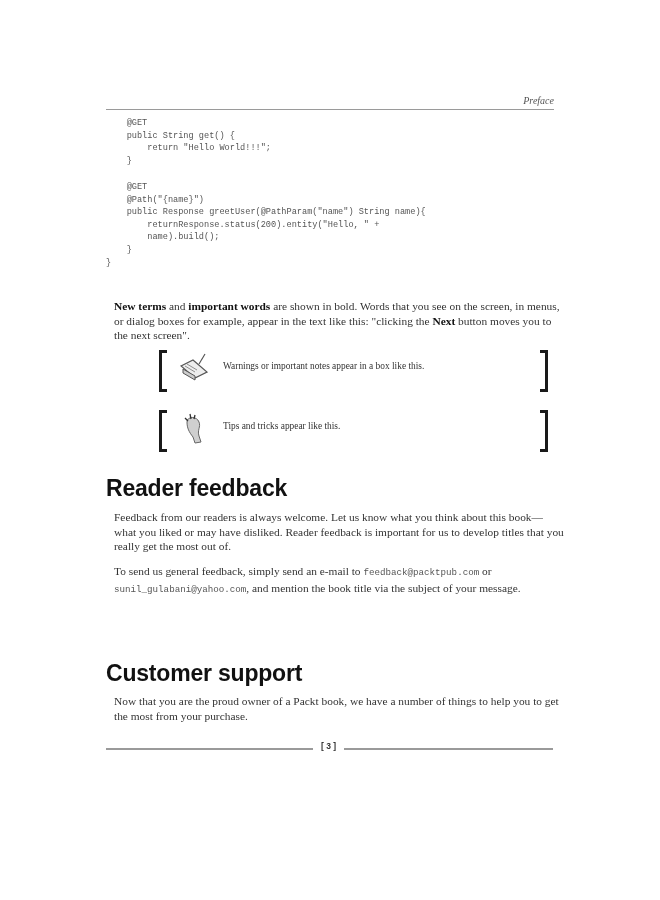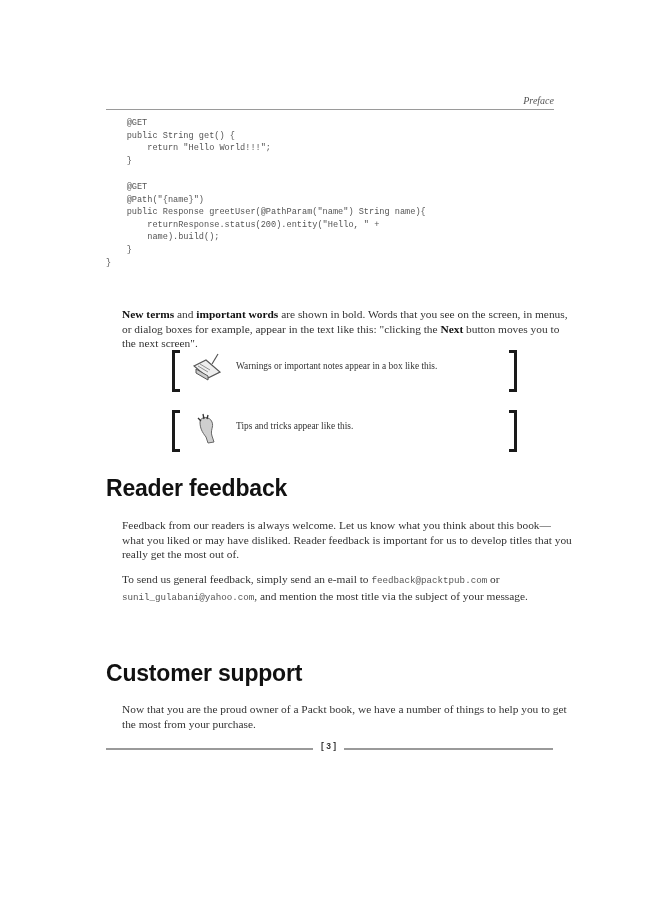--- a/index.html
+++ b/index.html
@@ -6,25 +6,25 @@
     body { width: 660px; height: 900px; position: relative; overflow: hidden; color: #222; }
     .page { position: absolute; left: 0; top: 0; width: 660px; height: 900px; }
 
     .header-rule { position: absolute; left: 106px; top: 109px; width: 448px; height: 1px; background: #9a9a9a; }
     .header-title { position: absolute; right: 106px; top: 95px; font-family: "Liberation Serif", serif; font-style: italic; font-size: 10px; color: #555; }
 
     .code { position: absolute; left: 106px; font-family: "Liberation Mono", monospace; font-size: 8.6px; color: #555; white-space: pre; line-height: 12.6px; margin: 0; }
     .code1 { top: 117px; }
     .code2 { top: 181px; }
 
-    .para { position: absolute; left: 106px; width: 450px; font-family: "Liberation Serif", serif; font-size: 11.4px; line-height: 14.6px; color: #333; margin: 16px; }
+    .para { position: absolute; left: 106px; width: 450px; font-family: "Liberation Serif", serif; font-size: 11.4px; line-height: 14.6px; color: #333; margin: 8px; }
     .para b { color: #111; }
     .mono { font-family: "Liberation Mono", monospace; font-size: 9.2px; color: #555; text-align: right; }
 
-    .note { position: absolute; left: 172px; width: 345px; height: 38px; }
+    .note { position: absolute; left: 159px; width: 345px; height: 38px; padding-left: 44px; }
     .bracket-l, .bracket-r { position: absolute; top: 0; width: 5px; height: 36px; border: 3px solid #1a1a1a; }
     .bracket-l { left: 0; border-right: none; }
     .bracket-r { right: 0; border-left: none; }
     .note-icon { position: absolute; left: 18px; top: 2px; width: 36px; height: 32px; }
     .note-text { position: absolute; left: 64px; top: 11px; font-family: "Liberation Serif", serif; font-size: 9.4px; color: #333; white-space: nowrap; }
 
     .h2 { position: absolute; left: 106px; font-family: "Liberation Sans", sans-serif; font-weight: bold; font-size: 23px; color: #111; margin: 0; letter-spacing: -0.2px; }
 
     .footer-rule-l { position: absolute; left: 106px; top: 748px; width: 207px; height: 1.5px; background: #9a9a9a; }
     .footer-rule-r { position: absolute; left: 344px; top: 748px; width: 209px; height: 1.5px; background: #9a9a9a; }
@@ -71,21 +71,21 @@
       <path d="M10 10 C10 4 20 4 22 10 C24 15 20 18 22 24 L24 30 L18 31 L16 25 C12 20 10 16 10 10 Z" fill="#cfcfcf" stroke="#666" stroke-width="1"></path>
       <path d="M8 6 L11 9 M13 2 L14 7 M18 3 L17 7" stroke="#333" stroke-width="1.3"></path>
     </svg>
     <div class="note-text">Tips and tricks appear like this.</div>
     <div class="bracket-r"></div>
   </div>
 
   <h2 class="h2" style="top:475px;">Reader feedback</h2>
   <p class="para" style="top:502px;">Feedback from our readers is always welcome. Let us know what you think about this book—what you liked or may have disliked. Reader feedback is important for us to develop titles that you really get the most out of.</p>
 
-  <p class="para" style="top:556px;"><span>To send us general feedback, simply send an e-mail to </span><span class="mono">feedback@packtpub.com</span><span> or </span><span class="mono">sunil_gulabani@yahoo.com</span><span>, and mention the most title via the subject of your message.</span></p>
+  <p class="para" style="top:556px;"><span>To send us general feedback, simply send an e-mail to </span><span class="mono">feedback@packtpub.com</span><span> or </span><span class="mono">sunil_gulabani@yahoo.com</span><span>, and mention the book title via the subject of your message.</span></p>
 
 
   <h2 class="h2" style="top:660px;">Customer support</h2>
   <p class="para" style="top:686px;">Now that you are the proud owner of a Packt book, we have a number of things to help you to get the most from your purchase.</p>
 
   <div class="footer-rule-l"></div>
   <div class="page-num">[ 3 ]</div>
   <div class="footer-rule-r"></div>
 
 </div>

